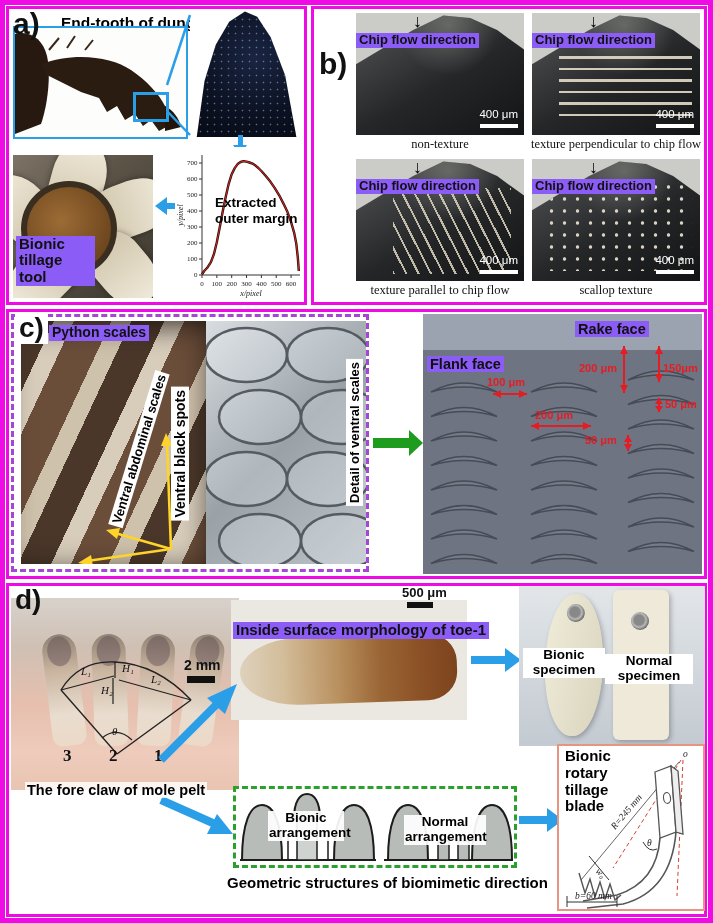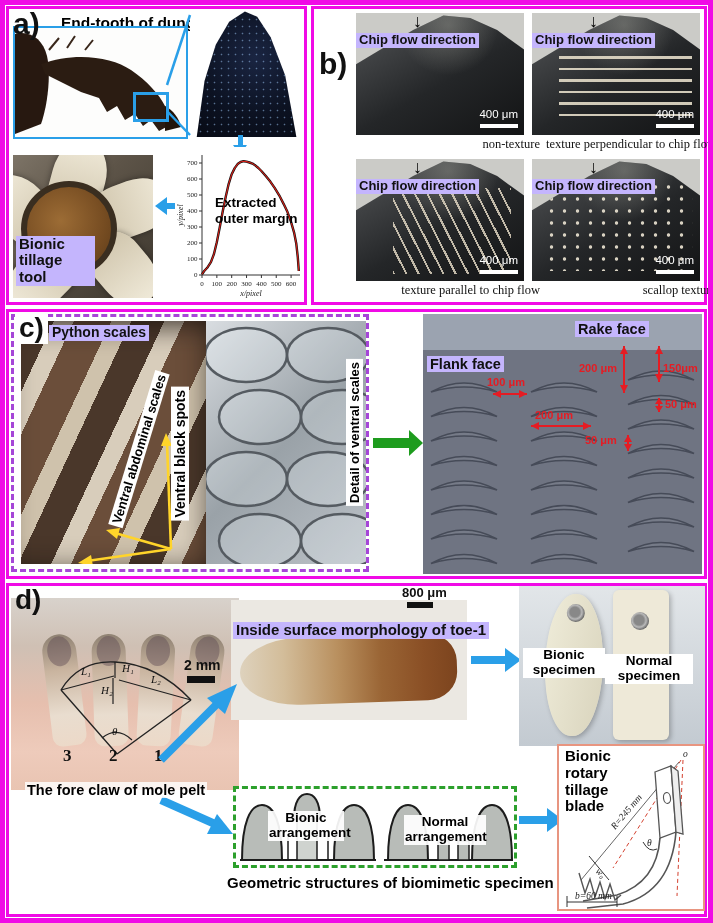--- a/index.html
+++ b/index.html
@@ -6,21 +6,21 @@
   *{box-sizing:border-box;}
   .fig{position:relative;width:713px;height:923px;background:#fff;font-family:"Liberation Sans",sans-serif;overflow:hidden;}
   .frame{position:absolute;inset:0;border:5px solid #f00ae6;pointer-events:none;z-index:50;}
   .panel{position:absolute;border:3px solid #f00ae6;background:#fff;}
   #panel-a{left:6px;top:6px;width:301px;height:299px;}
   #panel-b{left:311px;top:6px;width:396px;height:299px;}
   #panel-c{left:6px;top:309px;width:701px;height:270px;}
   #panel-d{left:6px;top:583px;width:701px;height:334px;}
   .abs{position:absolute;}
   .plabel{position:absolute;font-weight:bold;font-size:30px;color:#111;z-index:6;}
-  .wlab{position:absolute;background:#c4b5fd;color:#111;font-weight:bold;padding:0 3px;line-height:1.12;white-space:nowrap;z-index:5;}
+  .wlab{position:absolute;background:#8b5cf6;color:#111;font-weight:bold;padding:0 3px;line-height:1.12;white-space:nowrap;z-index:5;}
   
   .pa-title{left:52px;top:5px;font-size:15.5px;font-weight:bold;position:absolute;}
   .pa-beetle{left:4px;top:17px;width:175px;height:113px;border:2px solid #2a9fe8;background:#fdfdfc;position:absolute;overflow:hidden;}
   .callout-rect{position:absolute;left:118px;top:64px;width:36px;height:30px;border:3px solid #2a9fe8;}
   .pa-tooth{left:181px;top:0;width:112px;height:128px;position:absolute;background:#fff;}
   .tooth-shape{position:absolute;inset:0;
     background-image:radial-gradient(rgba(150,190,235,.55) 0 .7px,transparent 1.1px),radial-gradient(circle at 58% 38%,#1a2542 0%,#0c1222 55%,#070a14 100%);
     background-size:7px 7px,100% 100%;
     clip-path:polygon(6% 100%,13% 56%,23% 28%,35% 10%,49% 2%,60% 6%,72% 22%,85% 52%,95% 100%);}
   .pa-tool{left:4px;top:146px;width:140px;height:143px;position:absolute;overflow:hidden;background:linear-gradient(135deg,#7d7467 0%,#5d5448 40%,#3c362d 100%);}
@@ -38,21 +38,21 @@
     background-image:radial-gradient(circle at 55% 10%,rgba(205,205,192,.3),transparent 35%),linear-gradient(150deg,#5c5f61 0%,#3f4143 25%,#242628 55%,#131415 100%);
     clip-path:polygon(0% 42%,34% 14%,52% 2%,68% 4%,84% 14%,100% 30%,100% 100%,0% 100%);}
   .tex{position:absolute;}
   .tex-perp{inset:30% 5% 8% 16%;background:repeating-linear-gradient(0deg,transparent 0 9px,rgba(228,220,200,.9) 9px 11.5px);}
   .tex-par{inset:24% 8% 6% 22%;background:repeating-linear-gradient(63deg,rgba(222,212,192,.85) 0 2px,transparent 2px 11px);}
   .tex-scal{inset:18% 4% 8% 8%;background-image:radial-gradient(circle,rgba(236,228,210,.9) 0 1.3px,transparent 2.1px);background-size:13px 12px;}
   .chip-arrow{position:absolute;left:34%;top:-2px;font-size:18px;font-weight:bold;color:#000;z-index:4;}
   .chip-label{left:0;top:20px;font-size:13px;}
   .scale-txt{position:absolute;right:6px;bottom:15px;color:#fff;font-weight:normal;font-size:11.5px;z-index:4;}
   .scale-bar{position:absolute;right:6px;bottom:7px;width:38px;height:4px;background:#fff;z-index:4;}
-  .bcap{margin-top:2px;text-align:right;font-family:"Liberation Serif",serif;font-size:12.5px;color:#111;width:200px;margin-left:-16px;}
+  .bcap{margin-top:2px;text-align:center;font-family:"Liberation Serif",serif;font-size:12.5px;color:#111;width:200px;margin-left:-16px;}
   
   .c-dash{position:absolute;left:2px;top:2px;width:358px;height:258px;border:3px dashed #a546d7;z-index:2;}
   .py-photo{position:absolute;left:12px;top:9px;width:210px;height:243px;overflow:hidden;z-index:3;
     background:repeating-linear-gradient(115deg,#4a372a 0 30px,#d8cdbb 30px 48px,#6b4e3a 48px 82px,#cfc2ac 82px 100px);
     box-shadow:inset -28px 0 30px -8px rgba(18,14,10,.8),inset 0 20px 26px -12px rgba(40,30,25,.55);}
   .vas{position:absolute;left:118px;top:128px;transform:translate(-50%,-50%) rotate(-73deg);background:#fff;font-weight:bold;font-size:13px;padding:0 3px;white-space:nowrap;z-index:4;}
   .vbs{position:absolute;left:150px;top:66px;writing-mode:vertical-rl;transform:rotate(180deg);background:#fff;font-weight:bold;font-size:14px;padding:3px 1px;z-index:4;}
   .dt-photo{position:absolute;left:197px;top:9px;width:160px;height:243px;overflow:hidden;z-index:3;background:linear-gradient(135deg,#d9dde1,#9aa2a8 50%,#bcc2c8);}
   .dvs{position:absolute;right:3px;top:38px;writing-mode:vertical-rl;transform:rotate(180deg);background:#fff;font-weight:bold;font-size:13px;padding:3px 1px;z-index:4;}
   .schem{position:absolute;left:414px;top:2px;width:279px;height:260px;background:#6f7482;overflow:hidden;padding-left:23px;}
@@ -353,21 +353,21 @@
     <div class="d-cap">The fore claw of mole pelt</div>
 
     <svg class="abs" style="left:140px;top:92px;z-index:6" width="96" height="92">
       <line x1="12" y1="82" x2="72" y2="22" stroke="#2a9fe8" stroke-width="8"></line>
       <polygon points="88,6 76,36 58,20" fill="#2a9fe8"></polygon>
     </svg>
 
     <div class="toe-photo">
       <div class="toe-claw"></div>
     </div>
-    <span class="wlab" style="left:390px;top:0;font-size:13px;background:transparent">800 μm</span>
+    <span class="wlab" style="left:390px;top:0;font-size:13px;background:transparent">500 μm</span>
     <span class="abs" style="left:398px;top:16px;width:26px;height:6px;background:#111;z-index:4"></span>
     <span class="wlab" style="left:224px;top:36px;font-size:15px">Inside surface morphology of toe-1</span>
 
     <svg class="abs" style="left:462px;top:62px" width="50" height="24">
       <rect x="0" y="8" width="34" height="8" fill="#2a9fe8"></rect>
       <polygon points="34,0 50,12 34,24" fill="#2a9fe8"></polygon>
     </svg>
 
     <div class="spec-photo">
       <div class="spec-bionic">
@@ -395,21 +395,21 @@
         <rect x="61" y="30" width="20" height="41" fill="#cfd3cf" stroke="#1c1c1c" stroke-width="1.5"></rect>
         <path d="M52,46 L52,70 M92,46 L92,70" stroke="#1c1c1c" stroke-width="1.5"></path>
         <path d="M152,71 C152,34 160,16 172,16 C184,16 192,34 192,71 Z" fill="#b8bcb8" stroke="#1c1c1c" stroke-width="2"></path>
         <path d="M236,71 C236,34 244,16 256,16 C268,16 276,34 276,71 Z" fill="#b8bcb8" stroke="#1c1c1c" stroke-width="2"></path>
         <rect x="202" y="52" width="11" height="19" fill="#b8bcb8" stroke="#1c1c1c" stroke-width="1.5"></rect>
         <rect x="222" y="52" width="11" height="19" fill="#b8bcb8" stroke="#1c1c1c" stroke-width="1.5"></rect>
       </svg>
       <div class="arr-lab" style="left:32px;top:22px;width:76px;background:rgba(255,255,255,.92)">Bionic arrangement</div>
       <div class="arr-lab" style="left:168px;top:26px;width:82px;background:rgba(255,255,255,.92)">Normal arrangement</div>
     </div>
-    <div class="geo-cap">Geometric structures of biomimetic specimen</div>
+    <div class="geo-cap">Geometric structures of biomimetic direction</div>
 
     <svg class="abs" style="left:510px;top:222px" width="44" height="24">
       <rect x="0" y="8" width="28" height="8" fill="#2a9fe8"></rect>
       <polygon points="28,0 44,12 28,24" fill="#2a9fe8"></polygon>
     </svg>
 
     <div class="blade-box">
       <div class="blade-title">Bionic rotary tillage blade</div>
       <svg class="blsvg" width="144" height="163" viewBox="0 0 144 163" style="position:absolute;inset:0">
         <path d="M122,14 L54,122 M124,14 L118,150" stroke="#d4402e" stroke-width="1" stroke-dasharray="4 3" fill="none"></path>

